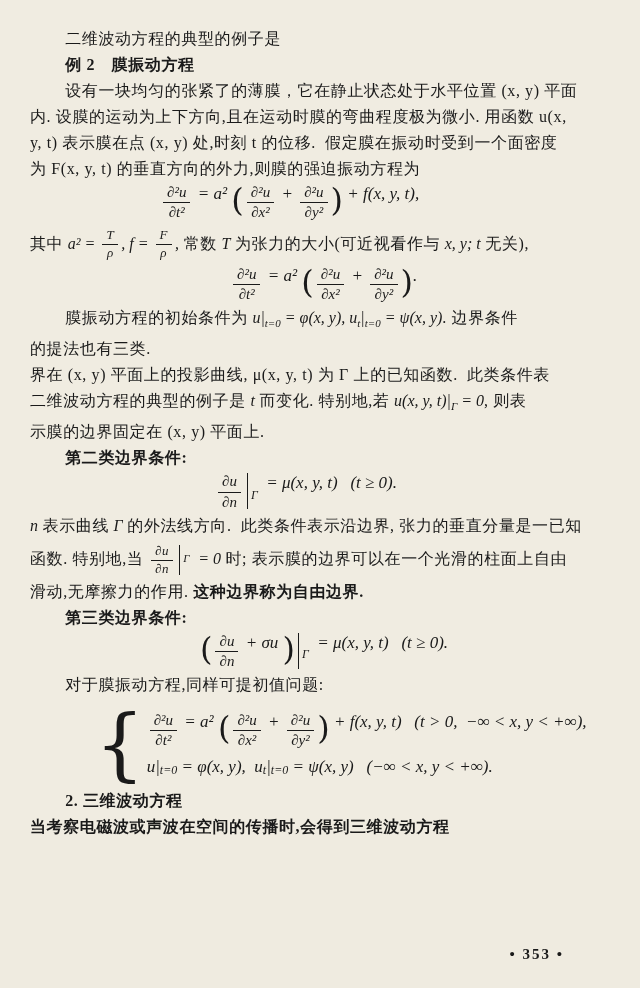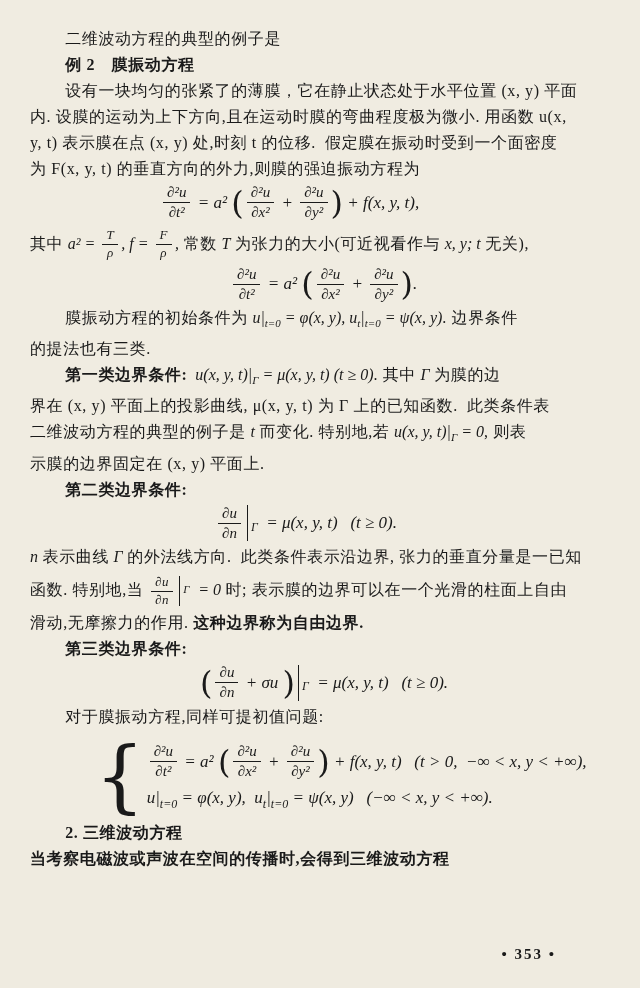--- a/index.html
+++ b/index.html
@@ -55,21 +55,21 @@
     border-left:1.5px solid #1a1a1a;
     margin-left:3px;
   }
   .evb sub{ position:absolute; left:3px; bottom:-3px; font-size:11px; }
   
   .eq{
     font-size:17px;
     white-space:pre;
     margin:2px 0;
     display:flex;
-    align-items:center;
+    align-items:flex-start;
   }
   .eq .fr{ font-size:15px; margin:0 3px; }
   .eq .big{
     font-size:32px;
     font-weight:400;
     line-height:1;
     font-family:"DejaVu Serif",serif;
   }
   .eq .evb{ height:36px; }
   .eq sub{ font-size:12px; position:relative; top:6px; }
@@ -82,21 +82,21 @@
   .sysbrace{
     font-size:78px;
     line-height:84px;
     font-weight:400;
     font-family:"DejaVu Serif",serif;
     margin-right:2px;
   }
   .syscol{ display:flex; flex-direction:column; gap:4px; }
   .pagenum{
     position:absolute;
-    right:84px; top:946px;
+    right:76px; top:946px;
     font-size:15px;
     font-weight:700;
     letter-spacing:2px;
   }
 </style>
 </head>
 <body>
 
 <div class="page">
 
@@ -108,21 +108,20 @@
   <div class="line">为 F(x, y, t) 的垂直方向的外力,则膜的强迫振动方程为</div>
 
   <div class="eq" style="margin-left:130px"><span class="fr"><span class="nu">∂²u</span><span class="de">∂t²</span></span><span class="m"> = a² </span><span class="big">(</span><span class="fr"><span class="nu">∂²u</span><span class="de">∂x²</span></span><span class="m"> + </span><span class="fr"><span class="nu">∂²u</span><span class="de">∂y²</span></span><span class="big">)</span><span class="m"> + f(x, y, t),</span></div>
 
   <div class="line tall"><span>其中 </span><span class="m">a² = </span><span class="fr"><span class="nu">T</span><span class="de">ρ</span></span><span class="m">, f = </span><span class="fr"><span class="nu">F</span><span class="de">ρ</span></span><span class="m">,</span><span> 常数 </span><span class="m">T</span><span> 为张力的大小(可近视看作与 </span><span class="m">x, y; t</span><span> 无关),</span></div>
 
   <div class="eq" style="margin-left:200px"><span class="fr"><span class="nu">∂²u</span><span class="de">∂t²</span></span><span class="m"> = a² </span><span class="big">(</span><span class="fr"><span class="nu">∂²u</span><span class="de">∂x²</span></span><span class="m"> + </span><span class="fr"><span class="nu">∂²u</span><span class="de">∂y²</span></span><span class="big">)</span><span class="m">.</span></div>
 
   <div class="line ind"><span>膜振动方程的初始条件为 </span><span class="m">u|</span><sub class="m">t=0</sub><span class="m"> = φ(x, y), u</span><sub class="m">t</sub><span class="m">|</span><sub class="m">t=0</sub><span class="m"> = ψ(x, y)</span><span>. 边界条件</span></div>
   <div class="line">的提法也有三类.</div>
-  <div class="line ind"><span class="bold">第一类边界条件:</span><span class="m">  u(x, y, t)|</span><sub class="m">Γ</sub><span class="m"> = μ(x, y, t) (t ≥ 0)</span><span>. 其中 </span><span class="m">Γ</span><span> 为膜的边</span></div>
   <div class="line">界在 (x, y) 平面上的投影曲线, μ(x, y, t) 为 Γ 上的已知函数.  此类条件表</div>
   <div class="line"><span>二维波动方程的典型的例子是 </span><span class="m">t</span><span> 而变化. 特别地,若 </span><span class="m">u(x, y, t)|</span><sub class="m">Γ</sub><span class="m"> = 0</span><span>, 则表</span></div>
   <div class="line">示膜的边界固定在 (x, y) 平面上.</div>
   <div class="line ind bold">第二类边界条件:</div>
 
   <div class="eq" style="margin-left:185px"><span class="fr"><span class="nu">∂u</span><span class="de">∂n</span></span><span class="evb"><sub>Γ</sub></span><span class="m"> = μ(x, y, t)   (t ≥ 0).</span></div>
 
   <div class="line"><span class="m">n</span><span> 表示曲线 </span><span class="m">Γ</span><span> 的外法线方向.  此类条件表示沿边界, 张力的垂直分量是一已知</span></div>
   <div class="line tall"><span>函数. 特别地,当 </span><span class="fr"><span class="nu">∂u</span><span class="de">∂n</span></span><span class="evb"><sub>Γ</sub></span><span class="m"> = 0</span><span> 时; 表示膜的边界可以在一个光滑的柱面上自由</span></div>
   <div class="line"><span>滑动,无摩擦力的作用. </span><span class="bold">这种边界称为自由边界.</span></div>

